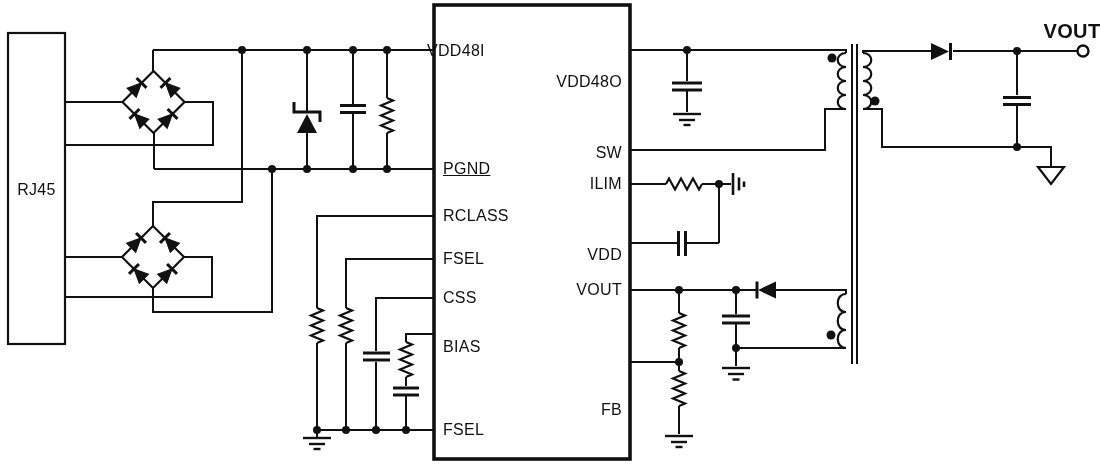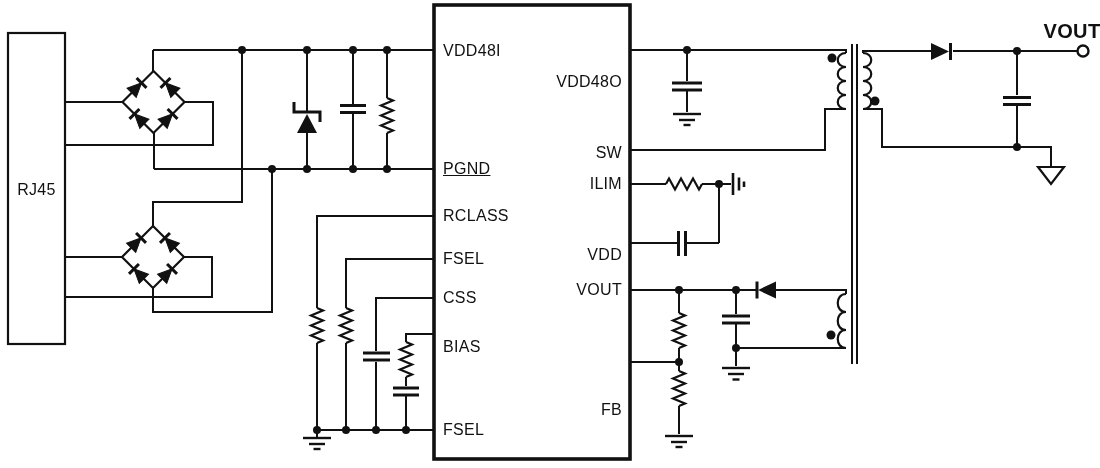--- a/index.html
+++ b/index.html
@@ -249,21 +249,21 @@
         <circle cx="736" cy="290" r="4"></circle>
     <circle cx="679" cy="362" r="4"></circle>
         <circle cx="736" cy="348" r="4"></circle>
     <circle cx="1017" cy="51" r="4"></circle>
         <circle cx="1017" cy="147" r="4"></circle>
   </g>
 </svg>
 
 <span class="lbl" style="left:8px;top:190px;width:57px;text-align:center;">RJ45</span>
 
-<span class="lbl" style="left:443px;top:51px;text-align:center;">VDD48I</span>
+<span class="lbl" style="left:427px;top:51px;text-align:center;">VDD48I</span>
 <span class="lbl" style="left:443px;top:169px;text-decoration:underline;">PGND</span>
 <span class="lbl" style="left:443px;top:216px;">RCLASS</span>
 <span class="lbl" style="left:443px;top:259px;">FSEL</span>
 <span class="lbl" style="left:443px;top:298px;">CSS</span>
 <span class="lbl" style="left:443px;top:347px;">BIAS</span>
 <span class="lbl" style="left:443px;top:430px;">FSEL</span>
 
 <span class="lbl lbl-right" style="left:622px;top:51px;margin-top:31px;">VDD48O</span>
 <span class="lbl lbl-right" style="left:622px;top:153px;">SW</span>
 <span class="lbl lbl-right" style="left:622px;top:184px;">ILIM</span>

